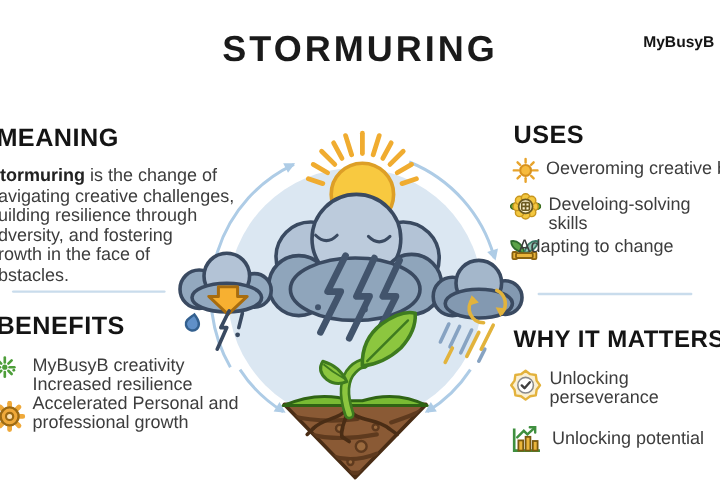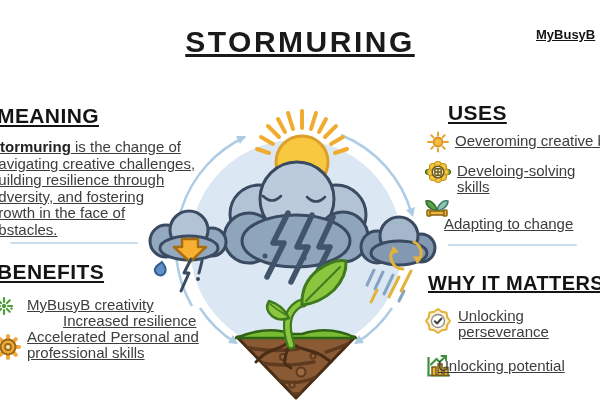--- a/index.html
+++ b/index.html
@@ -1,21 +1,21 @@
 <!DOCTYPE html>
 <html><head>
 <meta charset="utf-8">
 <style>
   html,body{margin:0;padding:0;}
   body{
     width:600px;height:400px;position:relative;overflow:hidden;
     background:#ffffff;font-family:"Liberation Sans",sans-serif;
     -webkit-font-smoothing:antialiased;
   }
-  .abs{position:absolute;text-decoration:underline;}
+  .abs{position:absolute;}
   .title{
     left:0;right:0;top:25px;text-align:center;
     font-size:30px;font-weight:700;letter-spacing:2.5px;color:#1a1a1a;
   }
   .brand{left:536px;top:27px;font-size:13px;font-weight:700;color:#141414;white-space:nowrap;}
   .section-heading{font-size:21px;font-weight:700;color:#141414;letter-spacing:.4px;white-space:nowrap;}
   .section-heading.small{font-size:20px;}
   .body-text{font-size:15px;color:#3d3d3d;line-height:16.5px;}
   .body-text b{color:#222;}
   .item-label{font-size:15px;color:#3d3d3d;line-height:16px;}
@@ -55,40 +55,40 @@
         <path d="M14 14 L16.7 16.7"></path>
         <path d="M5.3 16.7 L8 14"></path>
         <path d="M14 8 L16.7 5.3"></path>
     </g>
     <circle cx="11" cy="11" r="2.2" fill="#4e9e3a"></circle>
     <circle cx="18.5" cy="13.5" r="1.2" fill="#4e9e3a"></circle>
       <circle cx="3.5" cy="8.5" r="1.2" fill="#4e9e3a"></circle>
   </svg>
 </div>
 <div class="abs item-label nowrap" style="left:27px;top:297px;">MyBusyB creativity</div>
-<div class="abs item-label nowrap" style="left:27px;top:313px;margin-left:36px;">Increased resilience</div>
+<div class="abs item-label nowrap" style="left:27px;top:313px;">Increased resilience</div>
 <div class="abs" style="left:-5px;top:334px;">
   <svg width="26" height="26" viewBox="0 0 26 26">
     <g stroke="#efa93a" stroke-width="4" stroke-linecap="round">
       <path d="M13 2 V6"></path>
         <path d="M13 20 V24"></path>
         <path d="M2 13 H6"></path>
         <path d="M20 13 H24"></path>
       <path d="M5.2 5.2 L8 8"></path>
         <path d="M18 18 L20.8 20.8"></path>
         <path d="M5.2 20.8 L8 18"></path>
         <path d="M18 8 L20.8 5.2"></path>
     </g>
     <circle cx="13" cy="13" r="7.5" fill="#efa93a" stroke="#9c6a14" stroke-width="2"></circle>
     <circle cx="13" cy="13" r="3" fill="#fbe4b8" stroke="#9c6a14" stroke-width="1.8"></circle>
   </svg>
 </div>
-<div class="abs item-label" style="left:27px;top:329px;width:184px;">Accelerated Personal and professional skills</div>
-
-<div class="abs section-heading" style="left:448px;top:101px;">USES</div>
+<div class="abs item-label" style="left:27px;top:329px;width:184px;">Accelerated Personal and professional growth</div>
+
+<div class="abs section-heading" style="left:428px;top:101px;">USES</div>
 
 <div class="abs" style="left:427px;top:131px;">
   <svg width="22" height="22" viewBox="0 0 22 22">
     <g stroke="#e8a42c" stroke-width="2" stroke-linecap="round">
       <path d="M11 1.5 V4.5"></path>
         <path d="M11 17.5 V20.5"></path>
         <path d="M1 11 H5"></path>
         <path d="M17 11 H21"></path>
       <path d="M4.3 4.3 L6.4 6.4"></path>
         <path d="M15.6 6.4 L17.7 4.3"></path>
@@ -123,21 +123,21 @@
 
 <div class="abs" style="left:423px;top:193px;">
   <svg width="28" height="26" viewBox="0 0 28 26">
     <path d="M14 18 C13 11 8 7 3 8 C3 13 8 17 14 18 Z" fill="#5aa348" stroke="#2d6b2d" stroke-width="1.5"></path>
     <path d="M14 18 C15 11 20 7 25 8 C25 13 20 17 14 18 Z" fill="#8fc4b4" stroke="#3a7a66" stroke-width="1.5"></path>
     <rect x="4" y="17" width="4" height="6" rx="1" fill="#eab53b" stroke="#8a6210" stroke-width="1.5"></rect>
     <rect x="20" y="17" width="4" height="6" rx="1" fill="#eab53b" stroke="#8a6210" stroke-width="1.5"></rect>
     <rect x="7" y="18" width="14" height="4" rx="1" fill="#eab53b" stroke="#8a6210" stroke-width="1.5"></rect>
   </svg>
 </div>
-<div class="abs item-label nowrap" style="left:444px;top:198px;margin-top:18px;">Adapting to change</div>
+<div class="abs item-label nowrap" style="left:432px;top:198px;">Adapting to change</div>
 
 <div class="abs divider" style="left:448px;top:244px;width:129px;"></div>
 
 <div class="abs section-heading small" style="left:428px;top:272px;">WHY IT MATTERS</div>
 
 <div class="abs" style="left:424px;top:307px;">
   <svg width="28" height="28" viewBox="0 0 28 28">
     <polygon points="26,14 23.2,17.8 22.5,22.5 17.8,23.2 14,26 10.2,23.2 5.5,22.5 4.8,17.8 2,14 4.8,10.2 5.5,5.5 10.2,4.8 14,2 17.8,4.8 22.5,5.5 23.2,10.2" fill="#fbf0d2" stroke="#e3b23c" stroke-width="2" stroke-linejoin="round"></polygon>
     <circle cx="14" cy="14" r="6.5" fill="#ffffff" stroke="#8a8a8a" stroke-width="1.3"></circle>
     <path d="M10.8 14.2 l2.3 2.3 l4.4 -5" fill="none" stroke="#3f3f3f" stroke-width="2" stroke-linecap="round" stroke-linejoin="round"></path>
@@ -148,21 +148,21 @@
 <div class="abs" style="left:424px;top:352px;">
   <svg width="28" height="28" viewBox="0 0 28 28">
     <path d="M4.5 5 V23.5 H26" fill="none" stroke="#3f8f3f" stroke-width="2.2"></path>
     <rect x="8" y="15" width="4" height="8.5" fill="#eab53b" stroke="#7a5a10" stroke-width="1.5"></rect>
     <rect x="14" y="12" width="4" height="11.5" fill="#eab53b" stroke="#7a5a10" stroke-width="1.5"></rect>
     <rect x="20" y="15.5" width="4" height="8" fill="#eab53b" stroke="#7a5a10" stroke-width="1.5"></rect>
     <path d="M7 12.5 L12.5 7 L15.5 10 L21.5 4.5" fill="none" stroke="#3f8f3f" stroke-width="2" stroke-linecap="round"></path>
     <path d="M17.5 4 L22 4 L22 8.5" fill="none" stroke="#3f8f3f" stroke-width="2" stroke-linecap="round"></path>
   </svg>
 </div>
-<div class="abs item-label nowrap" style="left:438px;top:358px;">Unlocking potential</div>
+<div class="abs item-label nowrap" style="left:460px;top:358px;">Unlocking potential</div>
 
 <div class="abs" style="left:130px;top:88px;">
 <svg width="350" height="312" viewBox="130 88 350 312">
   <defs>
     <clipPath id="soilClip">
           <path d="M237 337 L355 337 L296 398 Z"></path>
         </clipPath>
   </defs>
 
   <circle cx="296" cy="246" r="106" fill="#dbe7f2"></circle>

